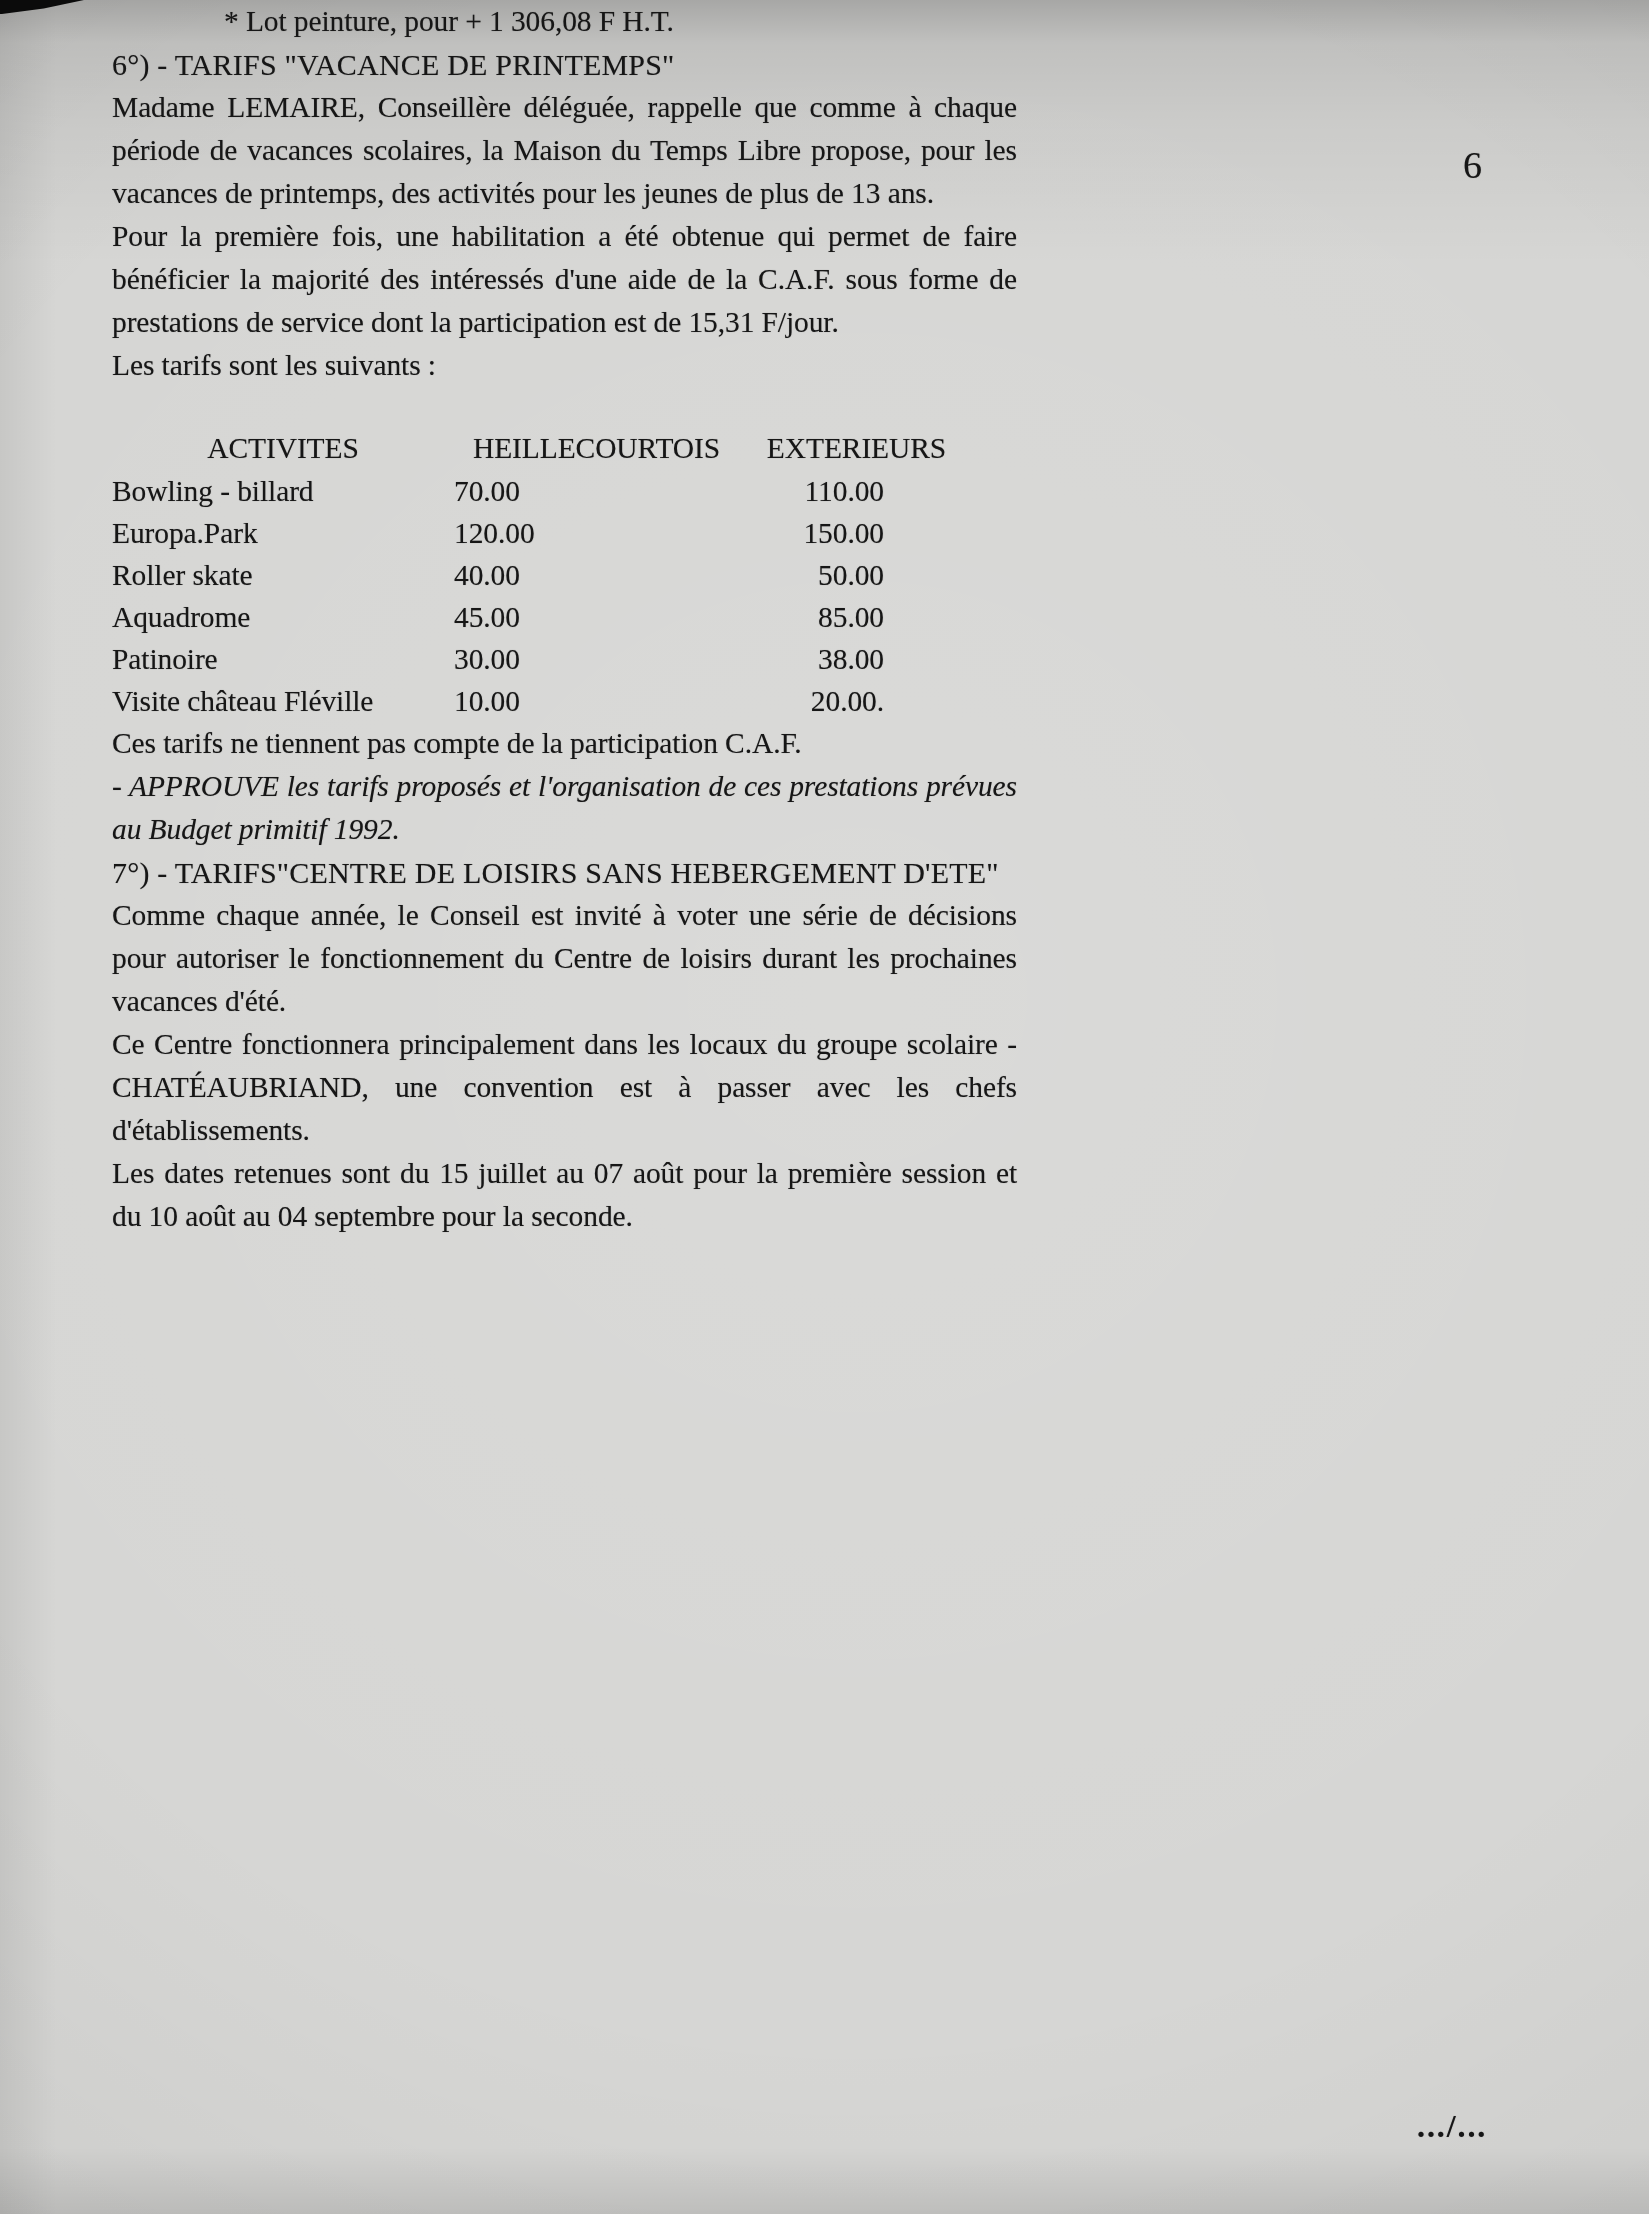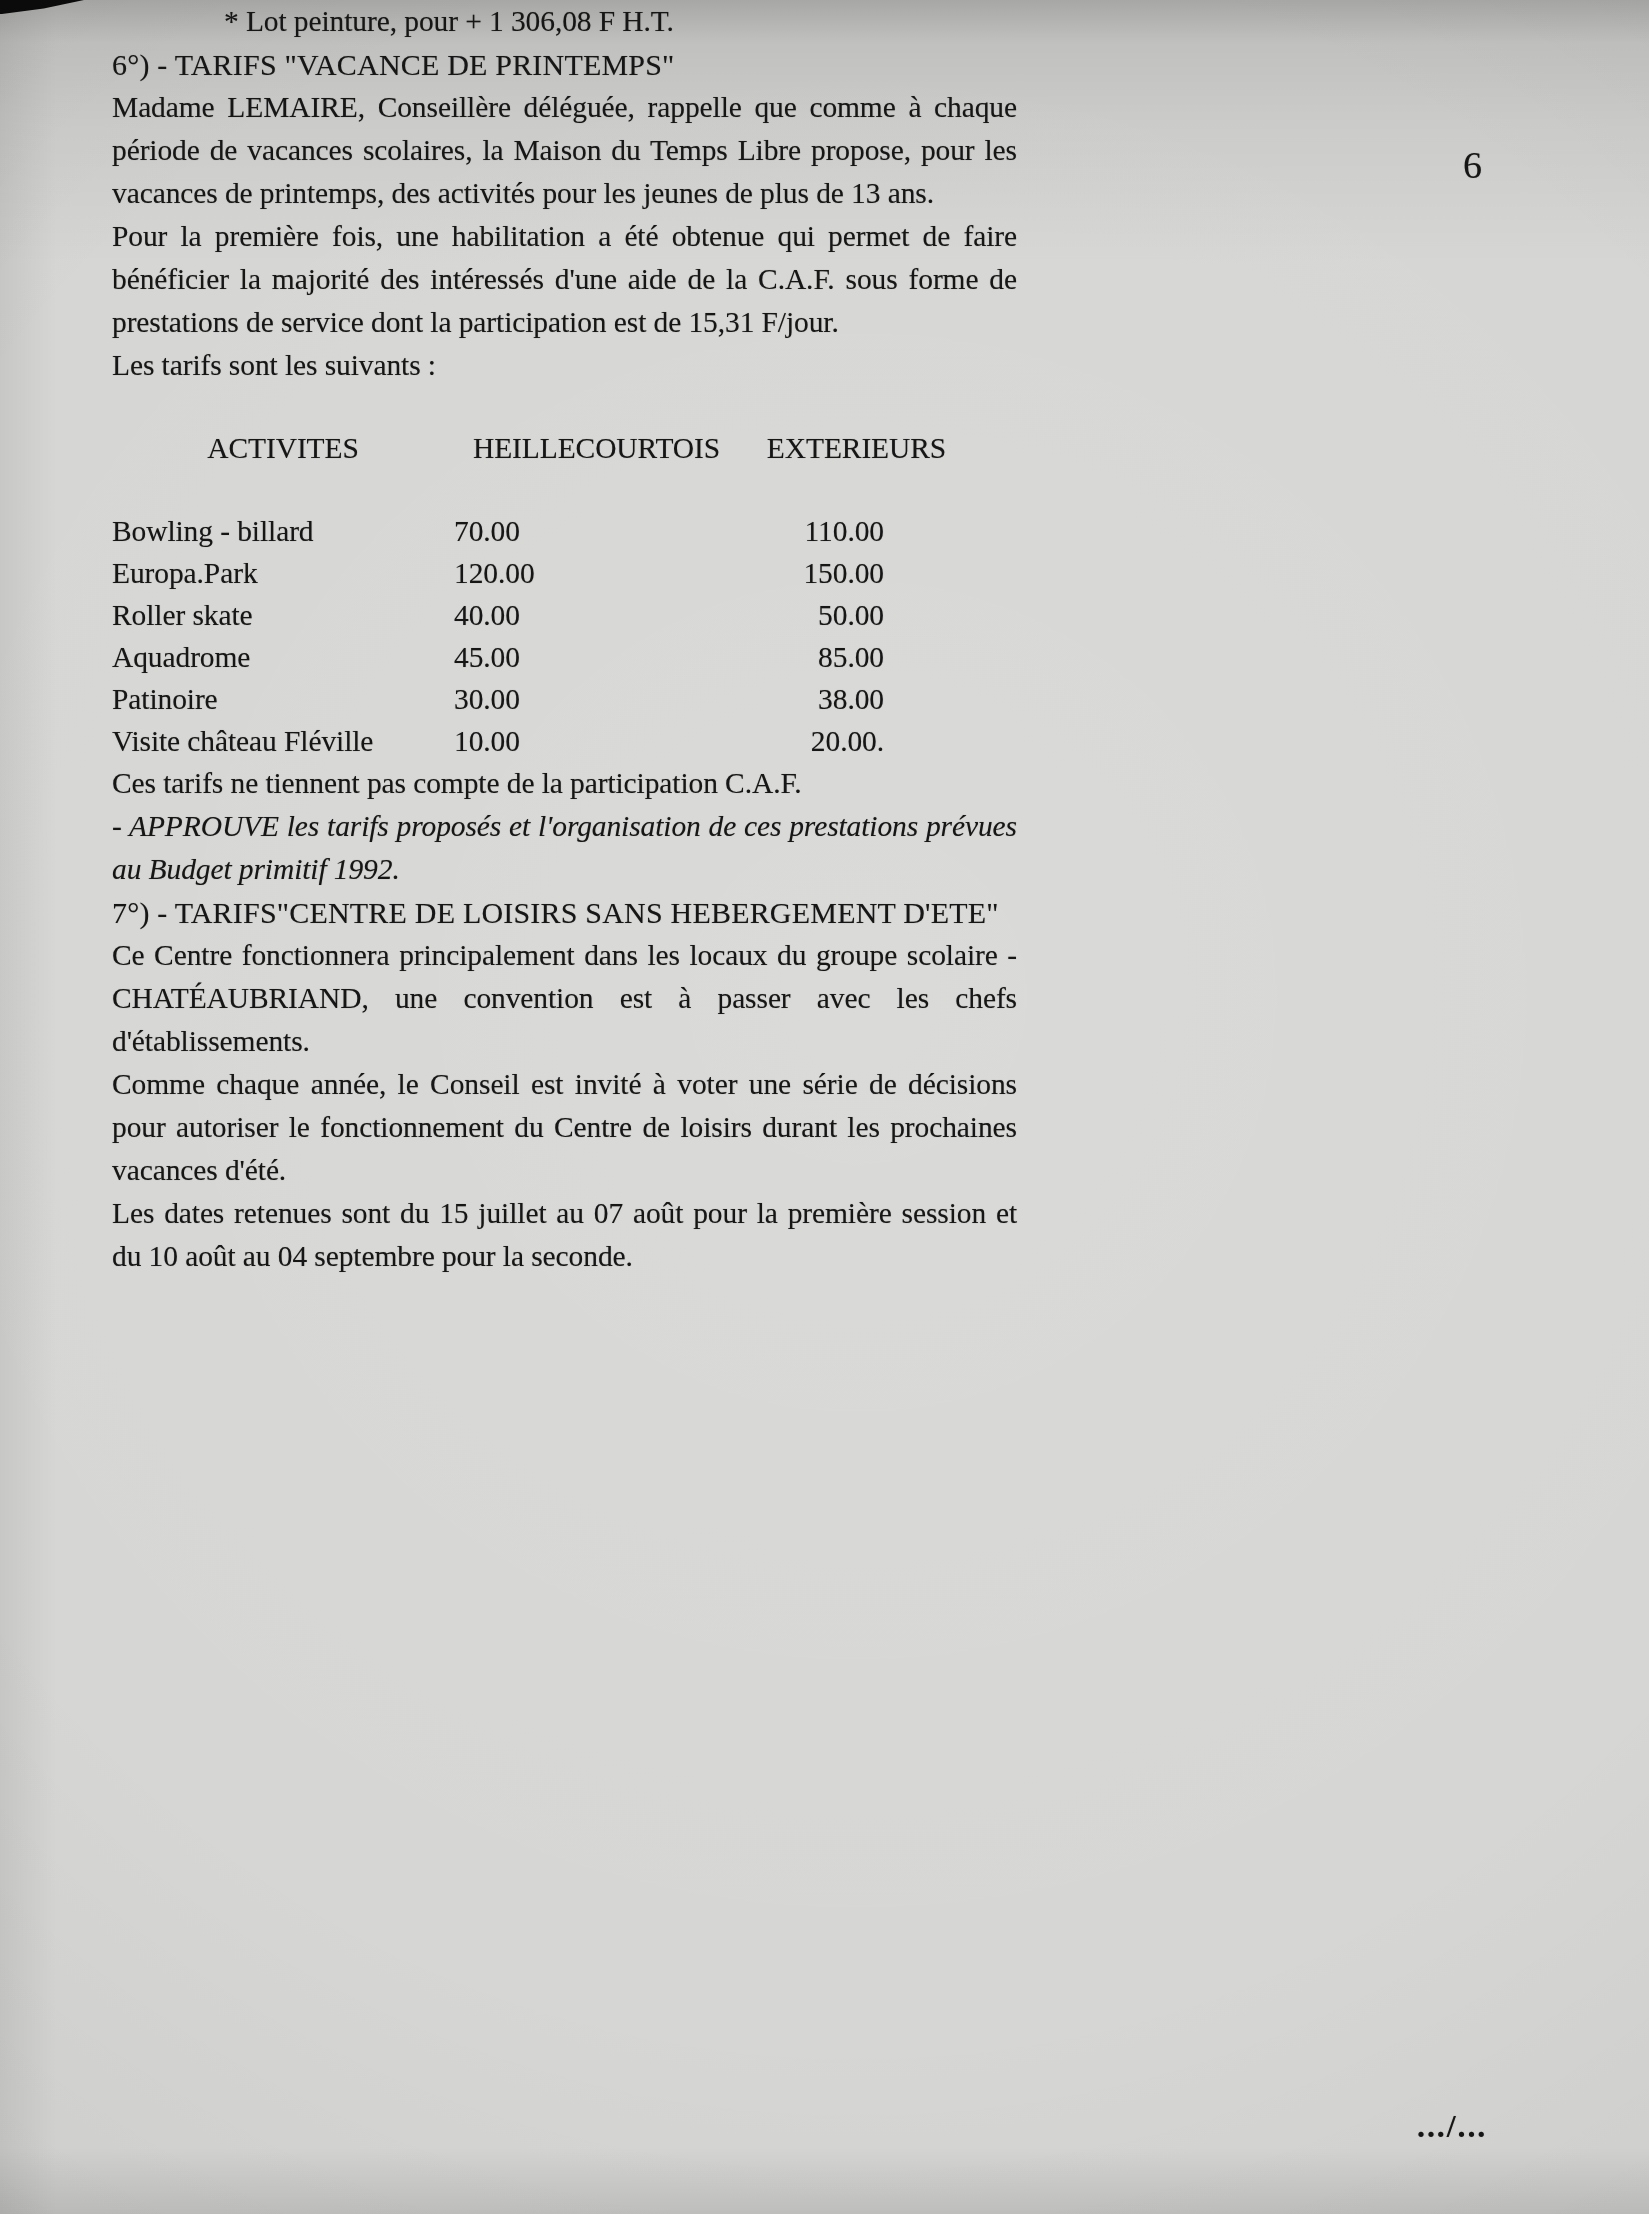--- a/index.html
+++ b/index.html
@@ -75,21 +75,21 @@
     font-weight: 700;
     font-size: 30px;
     letter-spacing: 0.2px;
   }
   .intro          { margin-top: 257px; padding-left: 112px; }
   .h6             { margin-top: 38px; }
   .p1             { margin-top: 40px; }
   .p2             { margin-top: 38px; }
   .tariffs-intro  { margin-top: 41px; }
   .t-head-row     { margin-top: 40px; }
-  .t-body         { margin-top: 40px; }
+  .t-body         { }
   .caf-note       { margin-top: 48px; }
   .deliberation   { margin-top: 38px; padding-left: 133px; }
   .unanimity      { margin-top: 43px; padding-left: 187px; }
   .decision       { margin-top: 43px; font-style: italic; }
   .h7             { margin-top: 35px; }
   .s7p1           { margin-top: 48px; }
   .s7p2           { margin-top: 48px; }
   .s7p3           { margin-top: 48px; }
 
   .t-head-row, .t-row {
@@ -165,23 +165,23 @@
     </div>
 
     <p class="caf-note">Ces tarifs ne tiennent pas compte de la participation C.A.F.</p>
 
 
 
     <p class="para decision">- APPROUVE les tarifs proposés et l'organisation de ces prestations prévues au Budget primitif 1992.</p>
 
     <h2 class="heading h7">7°) - TARIFS"CENTRE DE LOISIRS SANS HEBERGEMENT D'ETE"</h2>
 
+    <p class="para s7p1">Comme chaque année, le Conseil est invité à voter une série de décisions pour autoriser le fonctionnement du Centre de loisirs durant les prochaines vacances d'été.</p>
+
     <p class="para s7p2">Ce Centre fonctionnera principalement dans les locaux du groupe scolaire - CHATÉAUBRIAND, une convention est à passer avec les chefs d'établissements.</p>
-
-    <p class="para s7p1">Comme chaque année, le Conseil est invité à voter une série de décisions pour autoriser le fonctionnement du Centre de loisirs durant les prochaines vacances d'été.</p>
 
     <p class="para s7p3">Les dates retenues sont du 15 juillet au 07 août pour la première session et du 10 août au 04 septembre pour la seconde.</p>
 
   </div>
 
   <div class="continuation">.../...</div>
 </div>
 
 
 </body></html>

